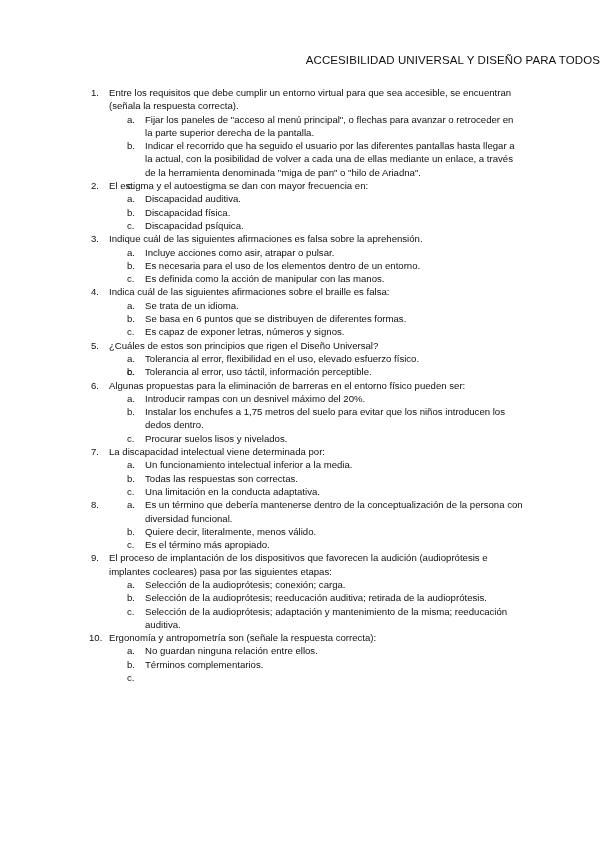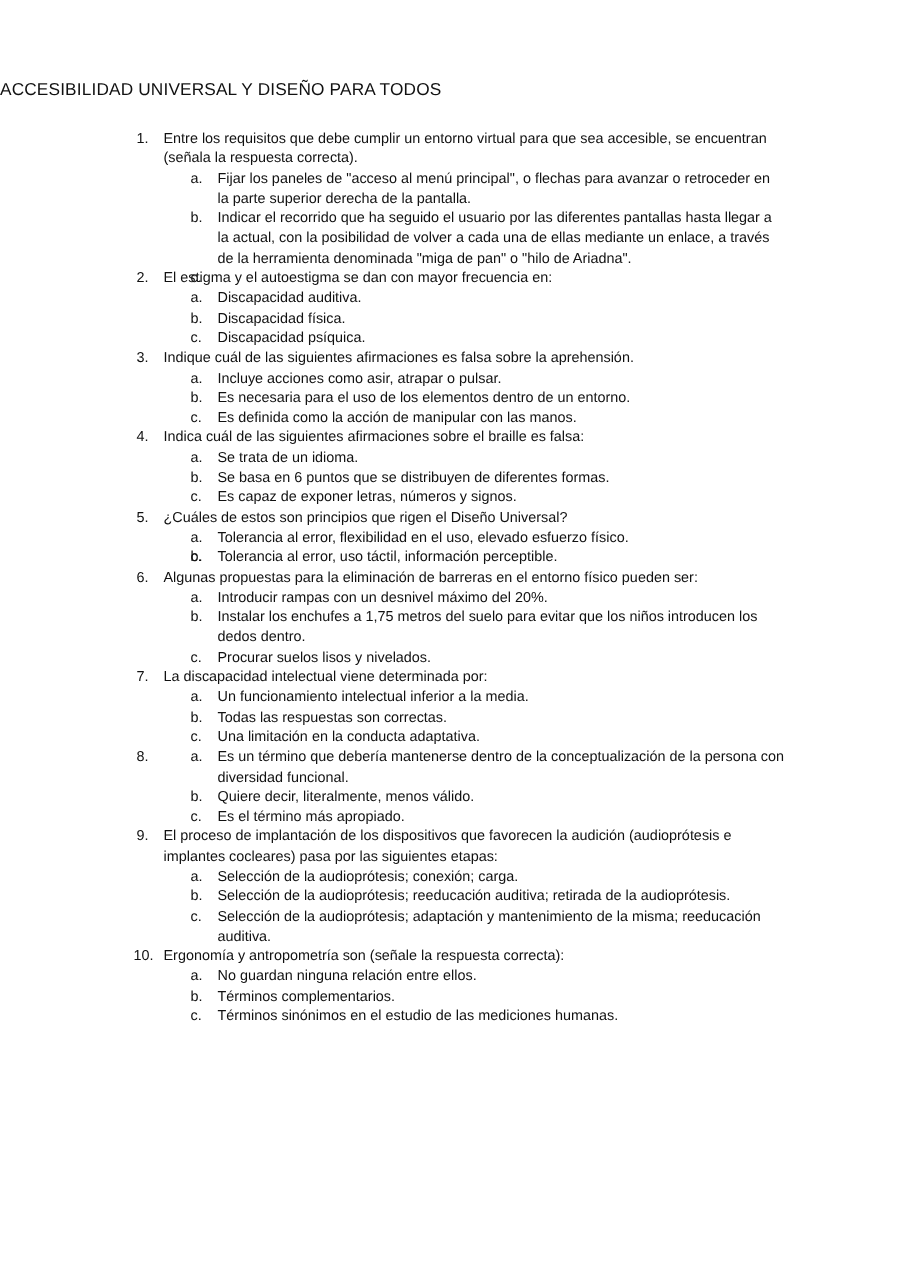--- a/index.html
+++ b/index.html
@@ -21,21 +21,21 @@
       top: 0;
       width: 600px;
       height: 848px;
       background: #ffffff;
     }
     .title {
       position: absolute;
       top: 54px;
       left: 0;
       width: 600px;
-      text-align: left;
+      text-align: right;
       font-size: 11.5px;
       letter-spacing: 0.1px;
     }
     .questions {
       position: absolute;
       top: 86px;
       left: 91px;
       width: 432px;
       margin: 0;
       padding: 0;
@@ -164,17 +164,17 @@
         <li class="opt"><span class="opt-letter">c.</span><span>Selección de la audioprótesis; adaptación y mantenimiento de la misma; reeducación auditiva.</span></li>
       </ul>
     </li>
 
     <li class="q wide">
       <span class="q-num">10.</span>
       <div>Ergonomía y antropometría son (señale la respuesta correcta):</div>
       <ul class="opts">
         <li class="opt"><span class="opt-letter">a.</span><span>No guardan ninguna relación entre ellos.</span></li>
         <li class="opt"><span class="opt-letter">b.</span><span>Términos complementarios.</span></li>
-        <li class="opt"><span class="opt-letter">c.</span><span>Términos sinónimos en el estudio de las mediciones humanas.</span></li>
+        <li class="opt"><span class="opt-letter">c.</span></li>
       </ul>
     </li>
   </ol>
 </div>
 
 </body></html>

